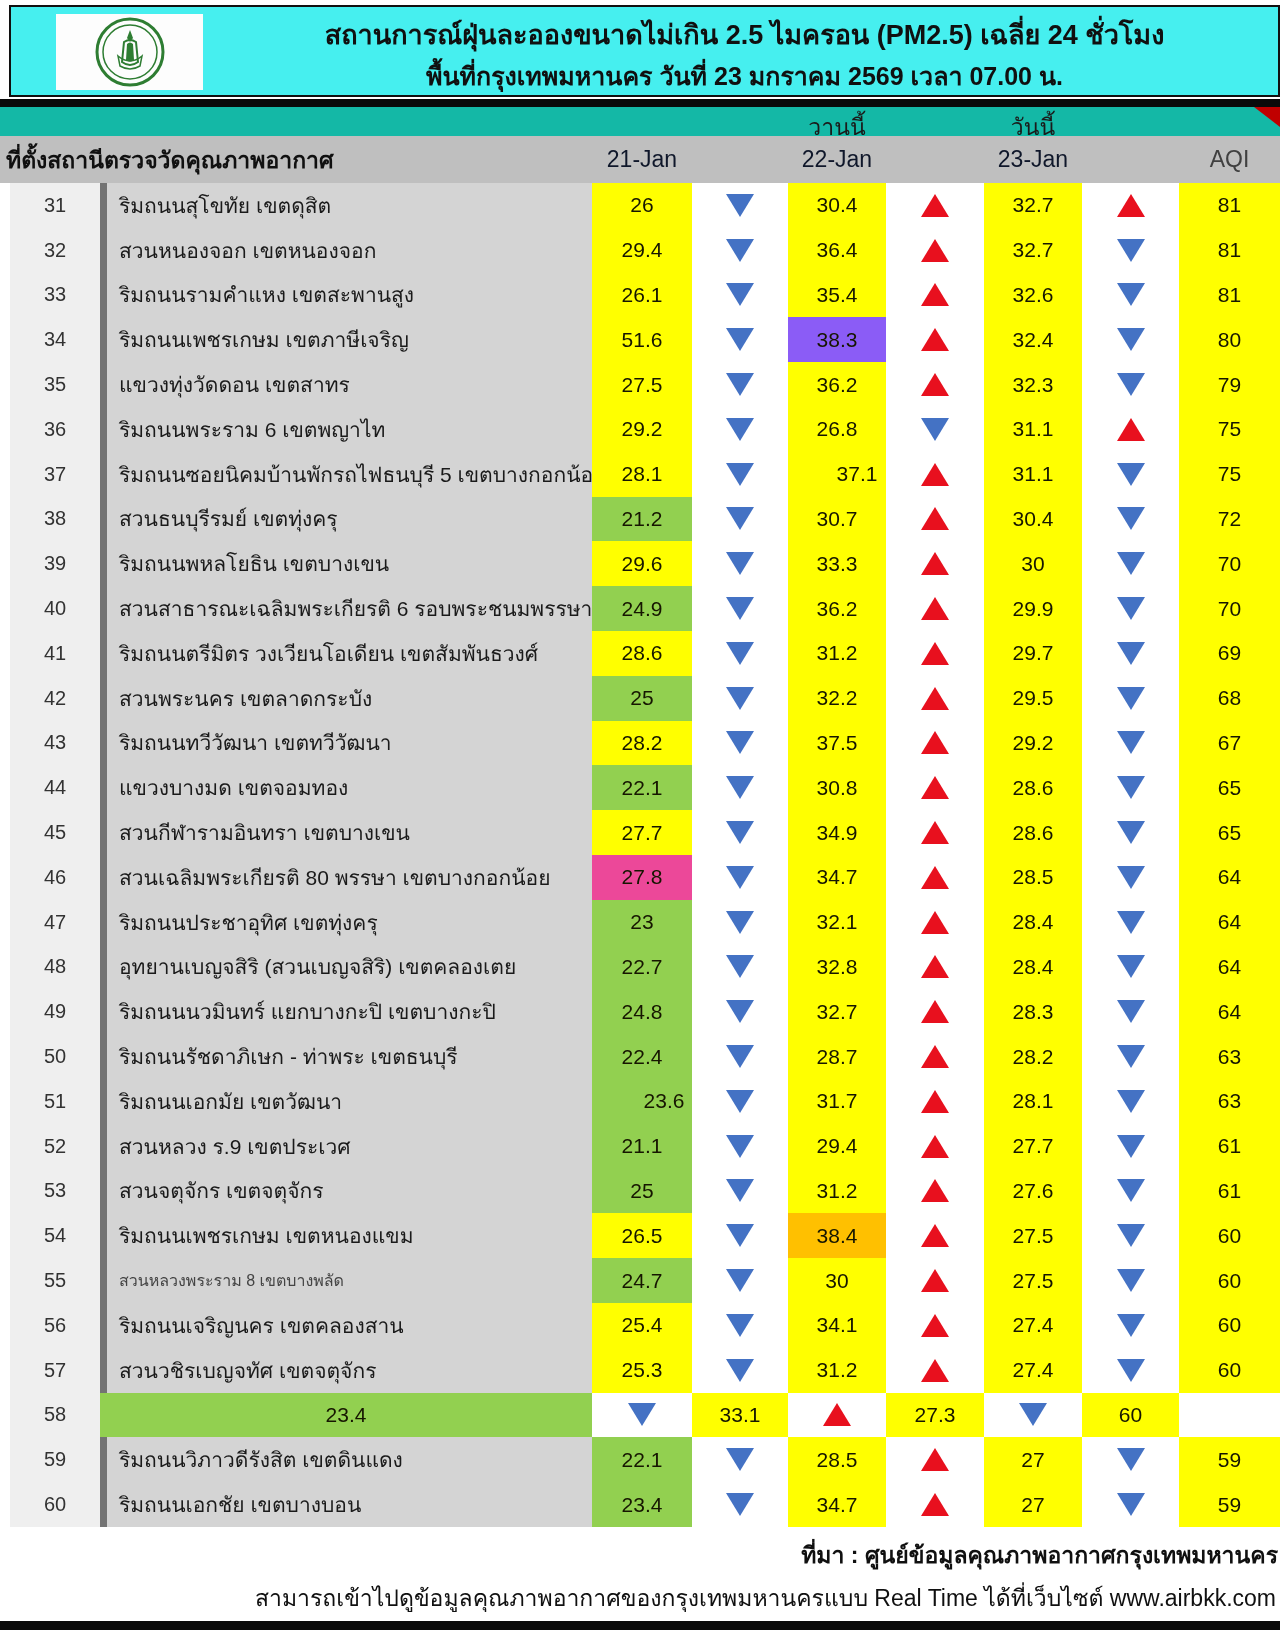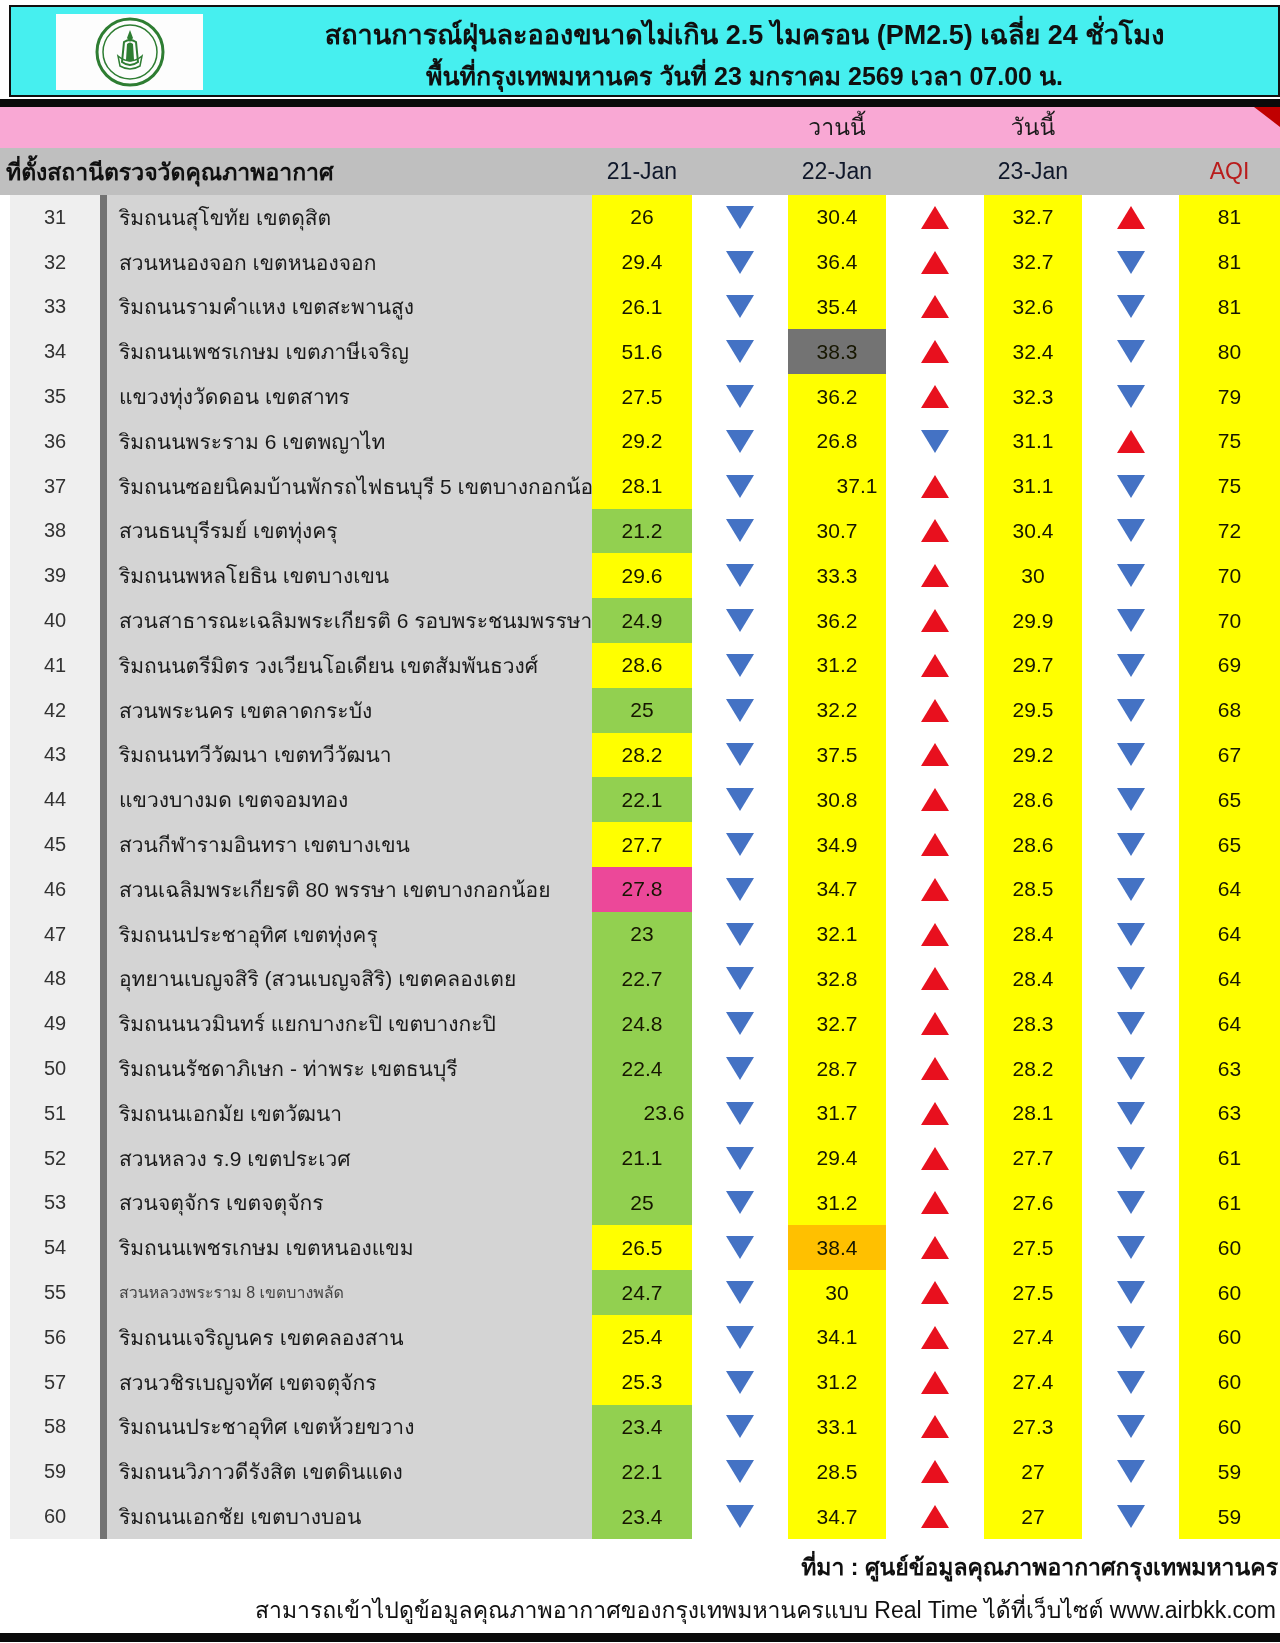--- a/index.html
+++ b/index.html
@@ -10,33 +10,33 @@
   .banner-wrap { height:99px; padding:5px 0 0 9px; background:#fff; }
   .banner { position:relative; height:92px; background:#46EFEF; border:2px solid #101010; }
   .logo-box { position:absolute; left:45px; top:7px; width:147px; height:76px; background:#fdfdfd; }
   .logo-box svg { display:block; margin:2px auto 0; }
   .banner-titles { margin-left:200px; height:100%; display:flex; flex-direction:column; justify-content:space-around; align-items:center; padding:6px 0 8px; }
   .banner-title { font-size:27px; font-weight:bold; color:#101010; letter-spacing:0; }
   .banner-subtitle { font-size:25px; font-weight:bold; color:#101010; }
   .black-line { height:8px; background:#0a0a0a; width:100%; }
 
   
-  .pre-header { position:relative; height:41px; background:#f9a8d4; }
+  .pre-header { position:relative; height:29px; background:#14b8a6; }
   .day-label { position:absolute; top:2px; font-size:23px; color:#1a1a1a; text-align:center; }
   .label-yesterday { left:788px; width:98px; }
   .label-today { left:984px; width:98px; }
   .corner-marker { position:absolute; right:0; top:0; width:26px; height:20px; background:#C00000; clip-path:polygon(0 0, 100% 0, 100% 100%); }
 
   
   .grid { display:grid; grid-template-columns:100px 492px 100px 96px 98px 98px 98px 97px 101px; }
 
   .col-header { height:47px; background:#BFBFBF; align-items:center; }
   .col-header .station-h { grid-column:1 / span 2; font-size:23px; font-weight:bold; color:#101010; padding-left:6px; white-space:nowrap; overflow:hidden; }
   .col-header .date-h { font-size:23px; color:#0f172a; text-align:center; }
-  .col-header .aqi-h { font-size:23px; color:#b91c1c; text-align:center; }
+  .col-header .aqi-h { font-size:23px; color:#404040; text-align:center; }
 
   
   .row { height:44.8px; align-items:stretch; }
   .cell { display:flex; align-items:center; justify-content:center; }
   .cell-num { background:#EFEFEF; border-left:10px solid #fff; font-size:20px; color:#333; }
   .cell-name { background:#D4D4D4; border-left:7px solid #737373; justify-content:flex-start; padding-left:12px; font-size:21px; color:#1a1a1a; white-space:nowrap; overflow:hidden; }
   .cell-name.small { font-size:16px; color:#444; }
   .cell-val { font-size:21px; color:#161600; }
   .cell-arrow { background:#fff; }
   .cell-aqi { background:#FFFF00; font-size:21px; color:#161600; }
@@ -144,21 +144,21 @@
         </div>
         <div class="cell cell-aqi">81</div>
       </div>
       <div class="grid row">
         <div class="cell cell-num">34</div>
         <div class="cell cell-name">ริมถนนเพชรเกษม เขตภาษีเจริญ</div>
         <div class="cell cell-val" style="background: rgb(255, 255, 0);">51.6</div>
         <div class="cell cell-arrow">
           <div class="tri tri-down"></div>
         </div>
-        <div class="cell cell-val" style="background: #737373; text-align: center;">38.3</div>
+        <div class="cell cell-val" style="background: #8b5cf6; text-align: center;">38.3</div>
         <div class="cell cell-arrow">
           <div class="tri tri-up"></div>
         </div>
         <div class="cell cell-val" style="background: rgb(255, 255, 0);">32.4</div>
         <div class="cell cell-arrow">
           <div class="tri tri-down"></div>
         </div>
         <div class="cell cell-aqi">80</div>
       </div>
       <div class="grid row">
@@ -547,21 +547,20 @@
           <div class="tri tri-up"></div>
         </div>
         <div class="cell cell-val" style="background: rgb(255, 255, 0);">27.4</div>
         <div class="cell cell-arrow">
           <div class="tri tri-down"></div>
         </div>
         <div class="cell cell-aqi">60</div>
       </div>
       <div class="grid row">
         <div class="cell cell-num">58</div>
-        <div class="cell cell-name">ริมถนนประชาอุทิศ เขตห้วยขวาง</div>
         <div class="cell cell-val" style="background: rgb(146, 208, 80);">23.4</div>
         <div class="cell cell-arrow">
           <div class="tri tri-down"></div>
         </div>
         <div class="cell cell-val" style="background: rgb(255, 255, 0);">33.1</div>
         <div class="cell cell-arrow">
           <div class="tri tri-up"></div>
         </div>
         <div class="cell cell-val" style="background: rgb(255, 255, 0);">27.3</div>
         <div class="cell cell-arrow">

